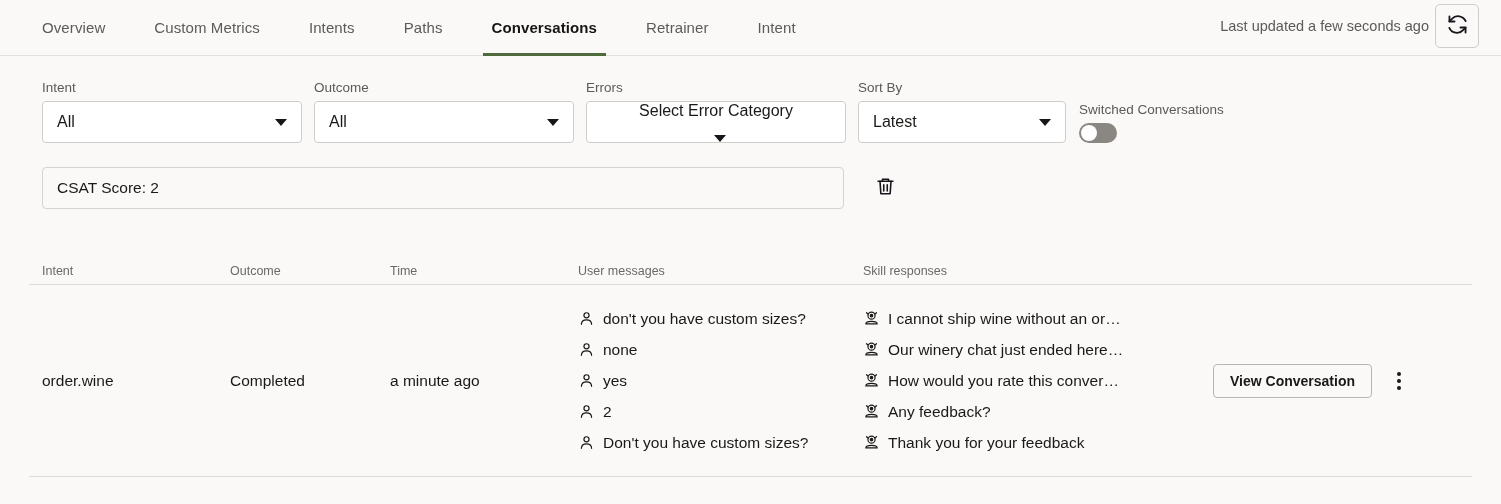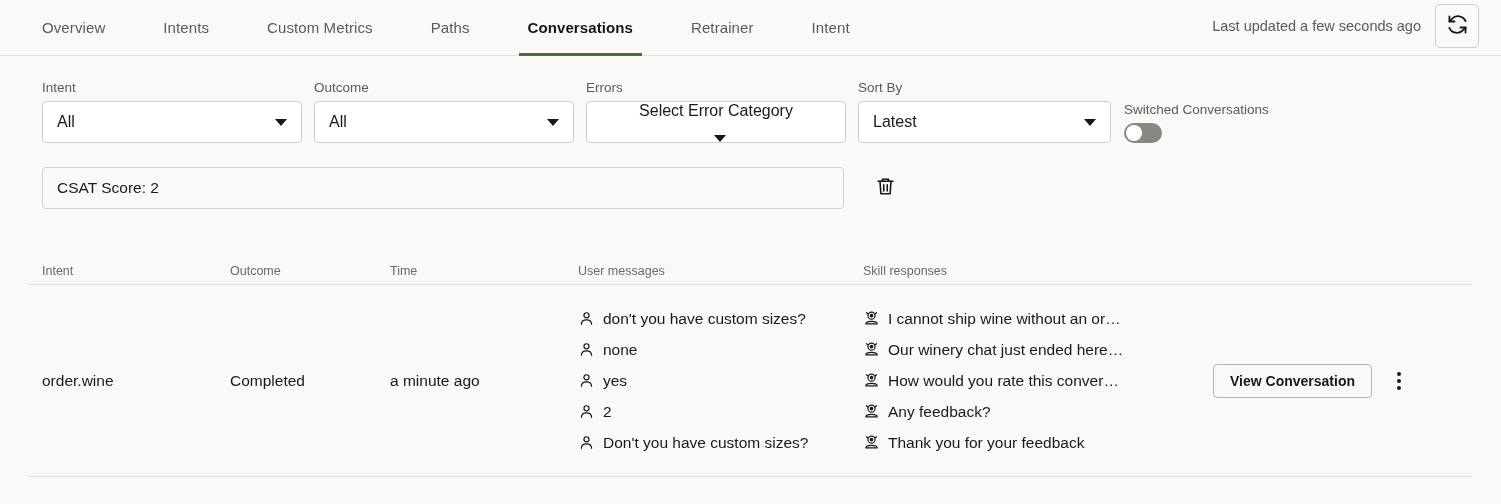--- a/index.html
+++ b/index.html
@@ -17,21 +17,21 @@
     height: 56px;
     border-bottom: 1px solid #e3e1df;
     display: flex;
     align-items: center;
   }
   #tabs {
     display: flex;
     align-items: center;
     height: 56px;
     margin-left: 42px;
-    gap: 16px;
+    gap: 7px;
   }
   .tab {
     position: relative;
     height: 56px;
     display: flex;
     align-items: center;
     padding: 0 21px;
     font-size: 15px;
     color: #5c5a58;
     cursor: pointer;
@@ -50,21 +50,21 @@
     height: 3px;
     background: #4f6b3e;
   }
 
   #header-right {
     position: absolute;
     right: 22px; top: 0;
     height: 52px;
     display: flex;
     align-items: center;
-    gap: 14px;
+    gap: 6px;
   }
   #last-updated {
     font-size: 14.5px;
     color: #5c5a58;
     white-space: nowrap;
   }
   #refresh-btn {
     width: 44px; height: 44px;
     border: 1px solid #cfcdca;
     border-radius: 5px;
@@ -114,21 +114,21 @@
     border-left: 6px solid transparent;
     border-right: 6px solid transparent;
     border-top: 7px solid #17161a;
     margin-left: 8px;
     flex: none;
   }
 
   #f-intent  { width: 260px; }
   #f-outcome { width: 260px; }
   #f-errors  { width: 260px; flex-direction: column; }
-  #f-sort    { width: 253px; }
+  #f-sort    { width: 208px; }
 
   .gap12 { width: 12px; flex: none; }
 
   
   #switched-wrap { margin-left: 13px; }
   #switched-toggle {
     width: 38px; height: 20px;
     border-radius: 10px;
     background: #8a8782;
     position: relative;
@@ -248,24 +248,24 @@
 </style>
 </head>
 <body>
 
 <div id="tabbar">
   <div id="tabs">
     <div class="tab">
         <span>Overview</span>
       </div>
     <div class="tab">
+        <span>Custom Metrics</span>
+      </div>
+    <div class="tab">
         <span>Intents</span>
-      </div>
-    <div class="tab">
-        <span>Custom Metrics</span>
       </div>
     <div class="tab">
         <span>Paths</span>
       </div>
     <div class="tab active">
         <span>Conversations</span>
       </div>
     <div class="tab">
         <span>Retrainer</span>
       </div>

